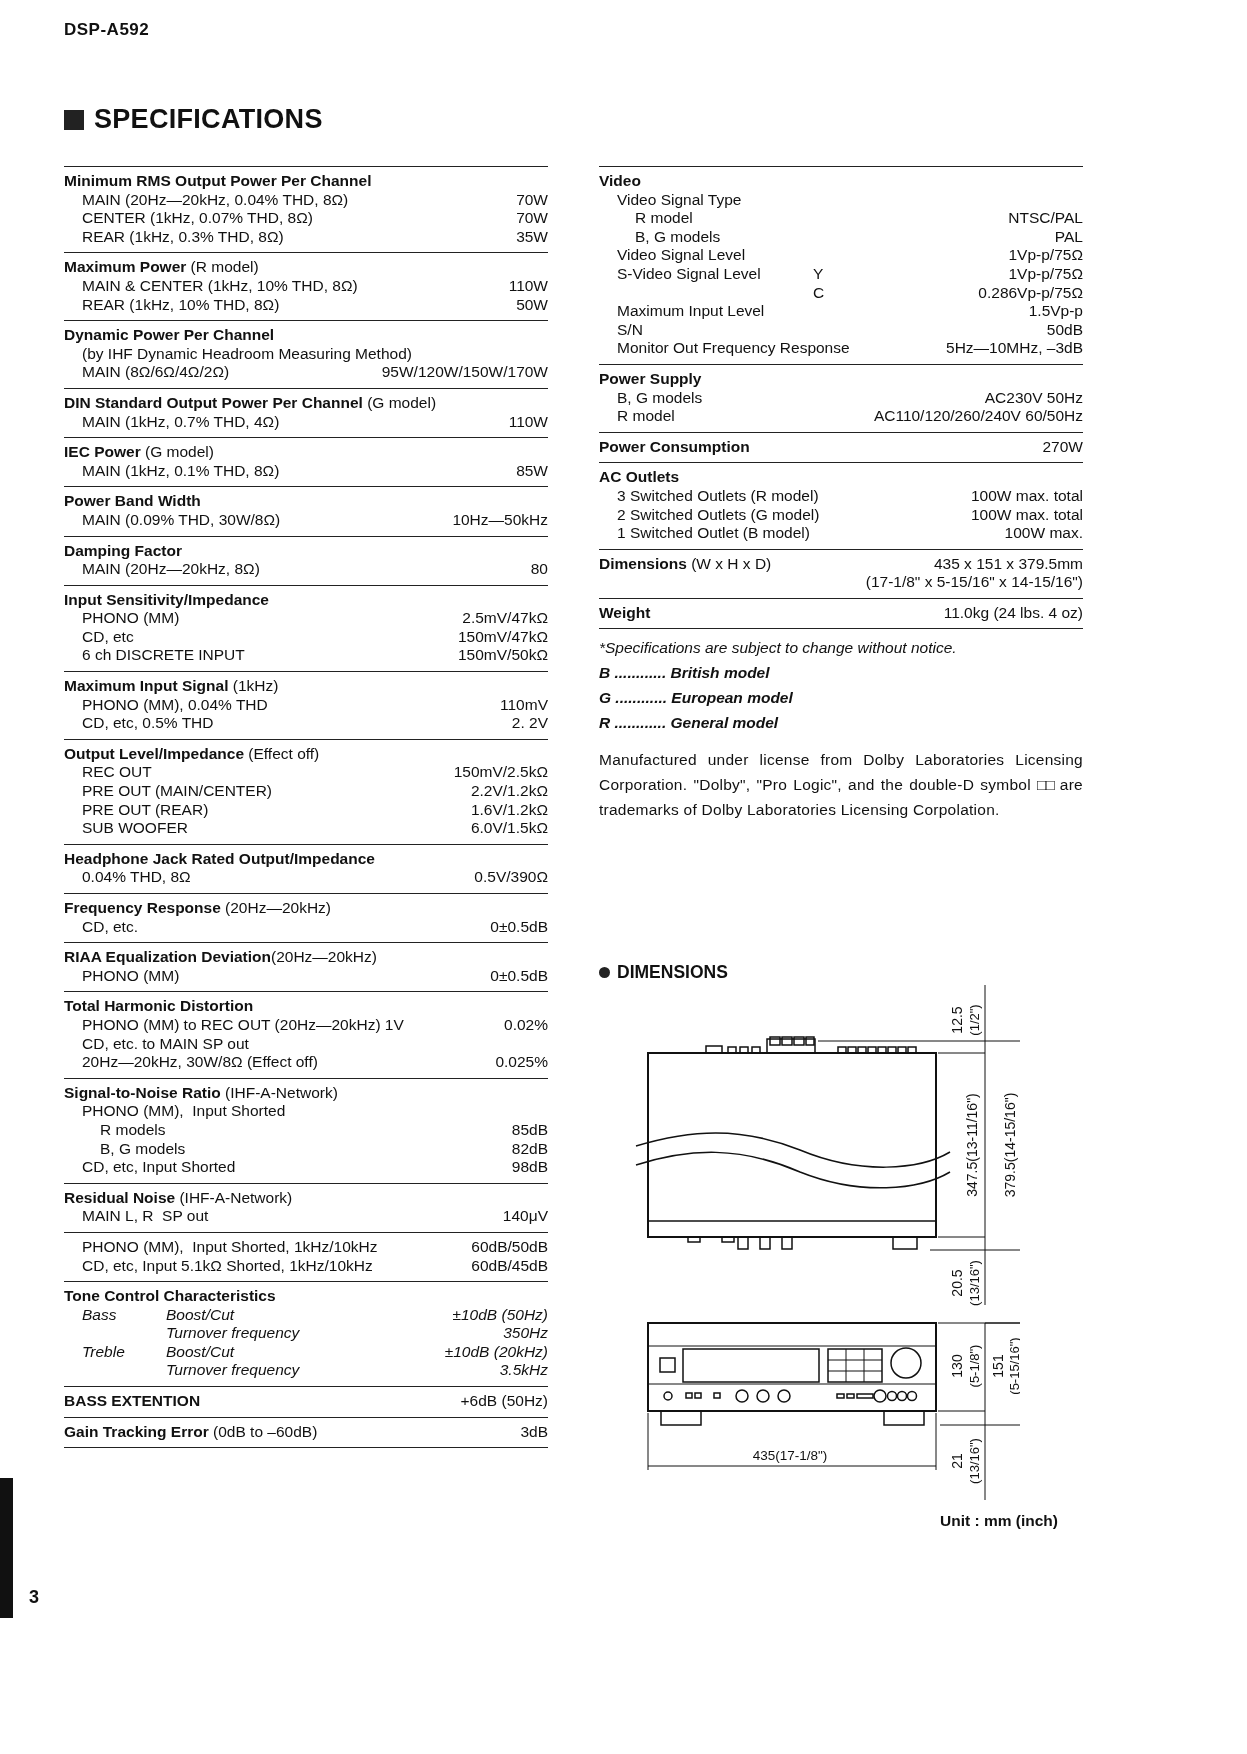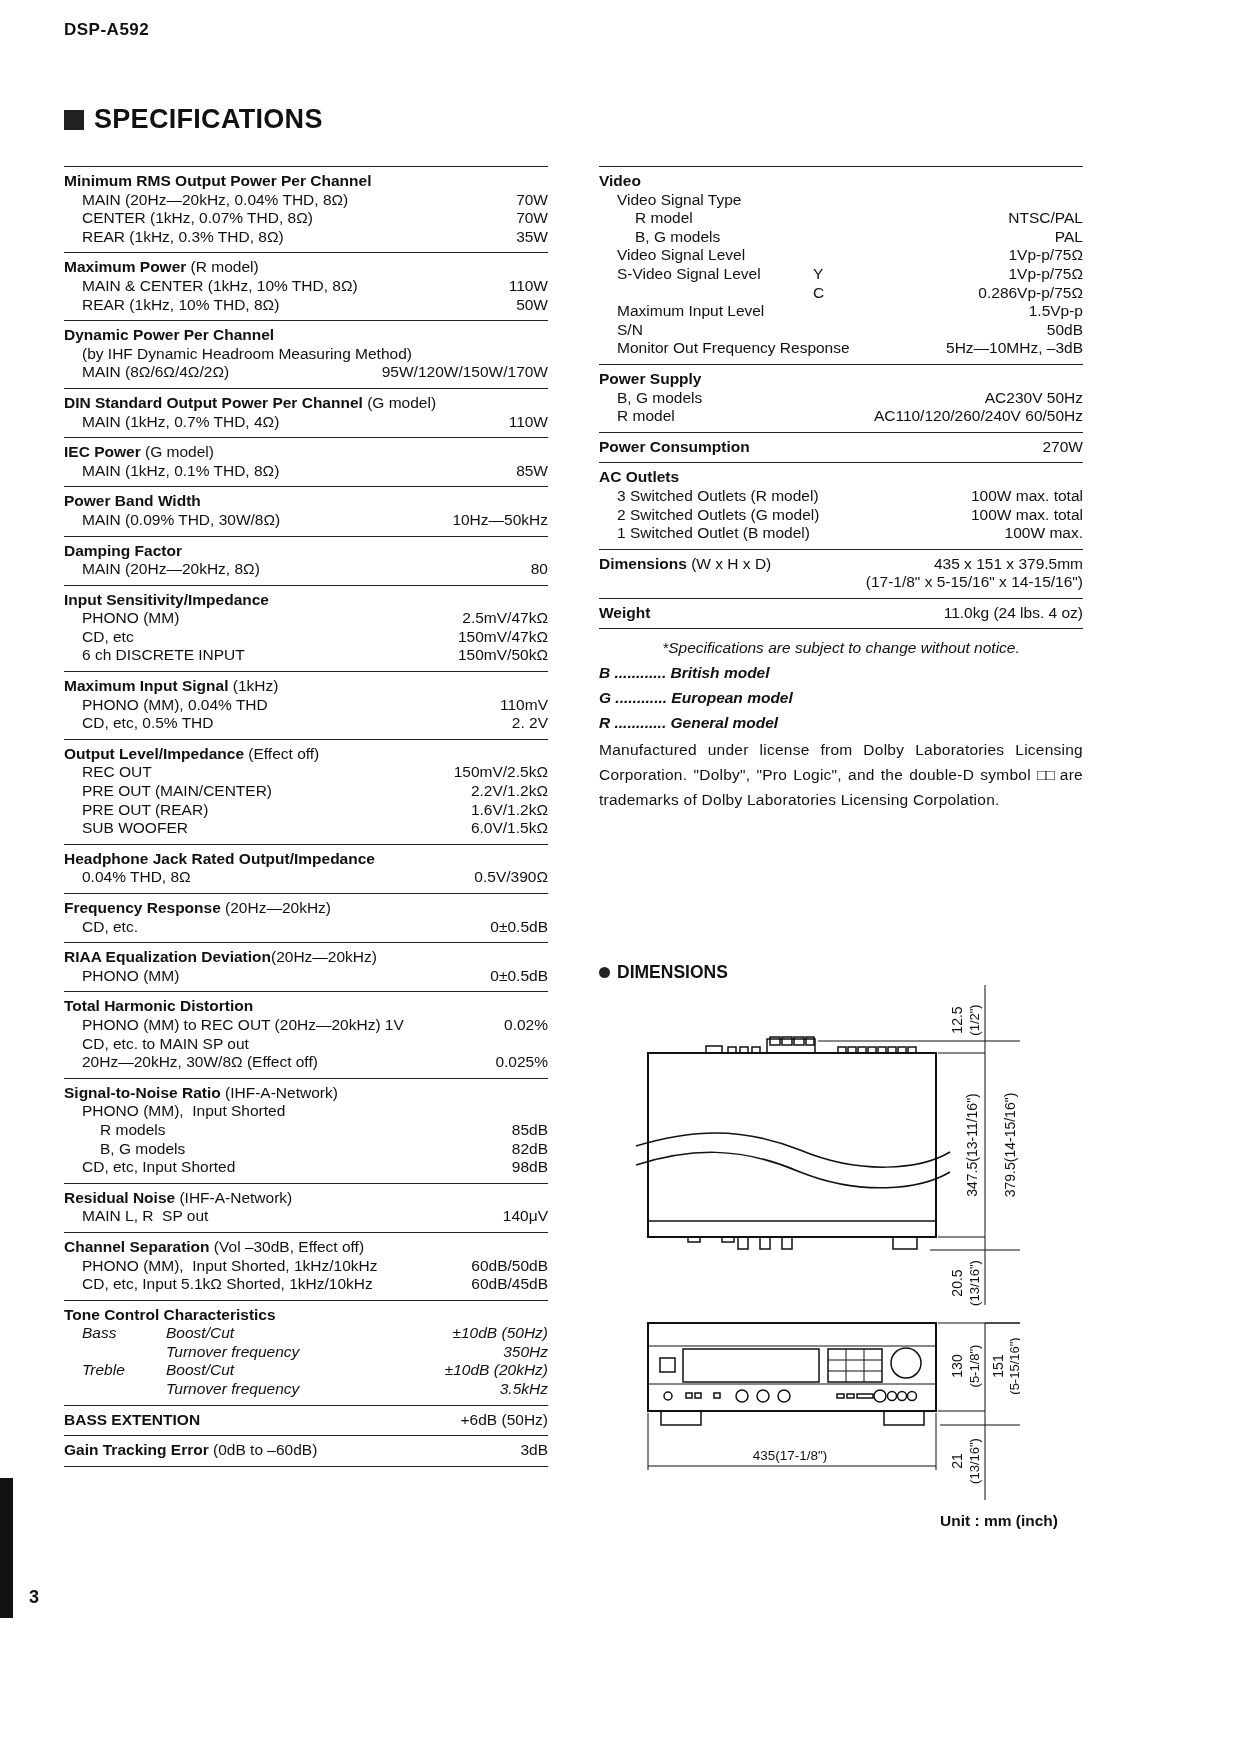--- a/index.html
+++ b/index.html
@@ -22,23 +22,23 @@
   .t { font-weight: bold; }
   .t .sub { font-weight: normal; }
   .i1 { padding-left: 18px; }
   .i2 { padding-left: 36px; }
   .sv { display: flex; }
   .sv .mid { width: 60px; padding-left: 8px; }
 
   .tone { display: grid; grid-template-columns: 84px 1fr auto; font-size: 15.5px; line-height: 18.6px; padding-left: 18px; font-style: italic; }
   .tone .v { text-align: right; }
 
-  .note { font-size: 15.5px; font-style: italic; line-height: 25px; margin-top: 6px; text-align: center; }
+  .note { font-size: 15.5px; font-style: italic; line-height: 25px; margin-top: 6px; }
   .legend { font-size: 15.5px; font-weight: bold; font-style: italic; line-height: 25px; }
-  .dolby { font-size: 15.5px; line-height: 25px; text-align: justify; margin-top: 2px; letter-spacing: 0.25px; }
+  .dolby { font-size: 15.5px; line-height: 25px; text-align: justify; margin-top: 12px; letter-spacing: 0.25px; }
   .dd { display: inline-block; font-weight: bold; letter-spacing: -1px; }
 
   .dim-title { position: absolute; left: 599px; top: 962px; font-size: 17.5px; font-weight: bold; display: flex; align-items: center; gap: 7px; }
   .dim-title .dot { width: 11px; height: 11px; border-radius: 50%; background: #222; display: inline-block; }
   .drawing { position: absolute; left: 600px; top: 975px; }
   .unit { position: absolute; left: 940px; top: 1512px; font-size: 15.5px; font-weight: bold; }
 
   .page-num { position: absolute; left: 29px; top: 1587px; font-size: 18px; font-weight: bold; }
   .side-tab { position: absolute; left: 0; top: 1478px; width: 13px; height: 140px; background: #111; }
 </style>
@@ -251,23 +251,20 @@
       <div class="sec">
         <div class="row">
           <span class="lbl t"><span>Residual Noise</span><span class="sub"> (IHF-A-Network)</span></span>
         </div>
         <div class="row i1">
           <span class="lbl">MAIN L, R  SP out</span>
           <span class="val">140μV</span>
         </div>
       </div>
       <div class="sec">
-        <div class="row">
-          <span class="lbl t"><span>Channel Separation</span><span class="sub"> (Vol –30dB, Effect off)</span></span>
-        </div>
         <div class="row i1">
           <span class="lbl">PHONO (MM),  Input Shorted, 1kHz/10kHz</span>
           <span class="val">60dB/50dB</span>
         </div>
         <div class="row i1">
           <span class="lbl">CD, etc, Input 5.1kΩ Shorted, 1kHz/10kHz</span>
           <span class="val">60dB/45dB</span>
         </div>
       </div>
     </div>

